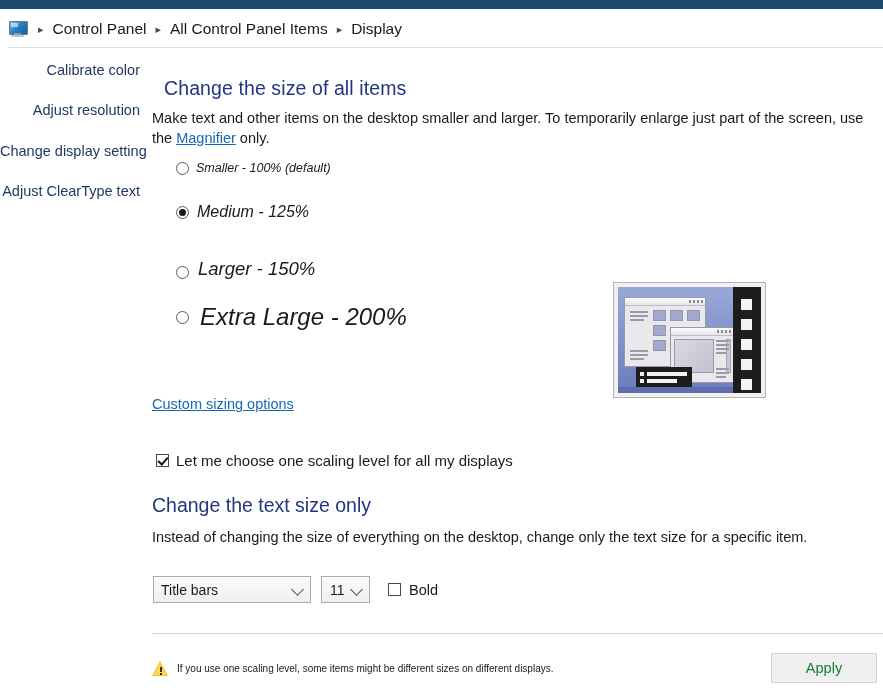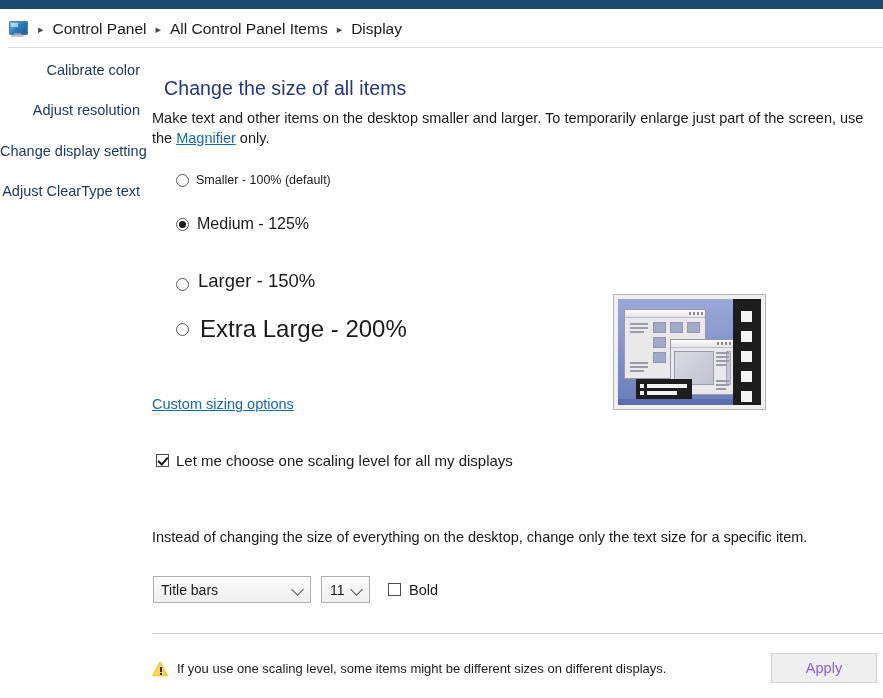--- a/index.html
+++ b/index.html
@@ -136,22 +136,23 @@
     max-width: 720px;
   }
   a.inline-link {
     color: #1767b5;
     text-decoration: underline;
   }
 
   
   .scale-block {
     position: relative;
-    margin-top: 22px;
+    margin-top: 10px;
     height: 190px;
+    font-style: italic;
   }
   .radio-row {
     position: absolute;
     left: 24px;
     display: flex;
     align-items: center;
   }
   .radio-row.r0 { top: 4px; }
   .radio-row.r1 { top: 46px; }
   .radio-row.r2 { top: 102px; align-items: flex-end; }
@@ -420,36 +421,36 @@
     width: 2px; height: 5px;
     background: #3a2c00;
   }
   .warn-icon .dot {
     position: absolute;
     left: 7.5px; top: 12px;
     width: 2px; height: 2px;
     background: #3a2c00;
   }
   .warn-text {
-    font-size: 13px;
+    font-size: 10px;
     color: #1a1a1a;
     white-space: nowrap;
   }
   .apply-btn {
     margin-left: auto;
     margin-right: 6px;
     width: 106px; height: 30px;
     background: #efefef;
     border: 1px solid #d2d2d2;
     box-sizing: border-box;
     display: flex;
     align-items: center;
     justify-content: center;
     font-size: 14.5px;
-    color: #8b5cf6;
+    color: #15803d;
     cursor: default;
   }
 </style>
 </head>
 <body>
 
 <div class="titlebar-strip"></div>
 
 <div class="addressbar">
   <div class="cp-icon">
@@ -555,20 +556,21 @@
     </div>
   </div>
 
   <a class="custom-link" href="#">Custom sizing options</a>
 
   <div class="checkbox-row">
     <span class="checkbox checked"></span>
     <span class="checkbox-label">Let me choose one scaling level for all my displays</span>
   </div>
 
+  <h1 class="section-title2">Change the text size only</h1>
   <p class="section-desc2">Instead of changing the size of everything on the desktop, change only the text size for a specific item.</p>
 
   <div class="control-row">
     <div class="select wide">
       <span>Title bars</span>
       <span class="chev"></span>
     </div>
     <div class="select narrow">
       <span>11</span>
       <span class="chev"></span>

